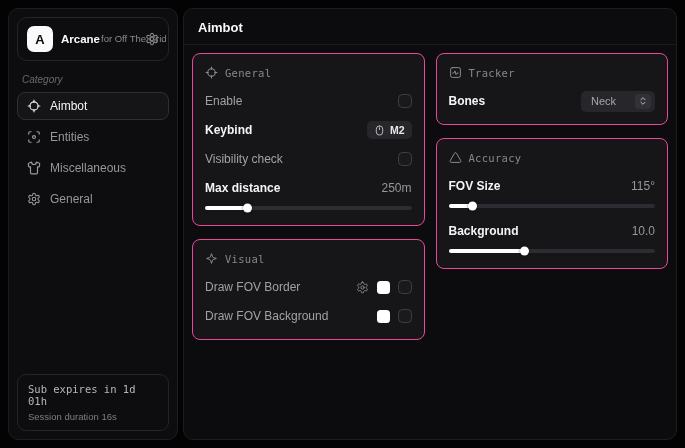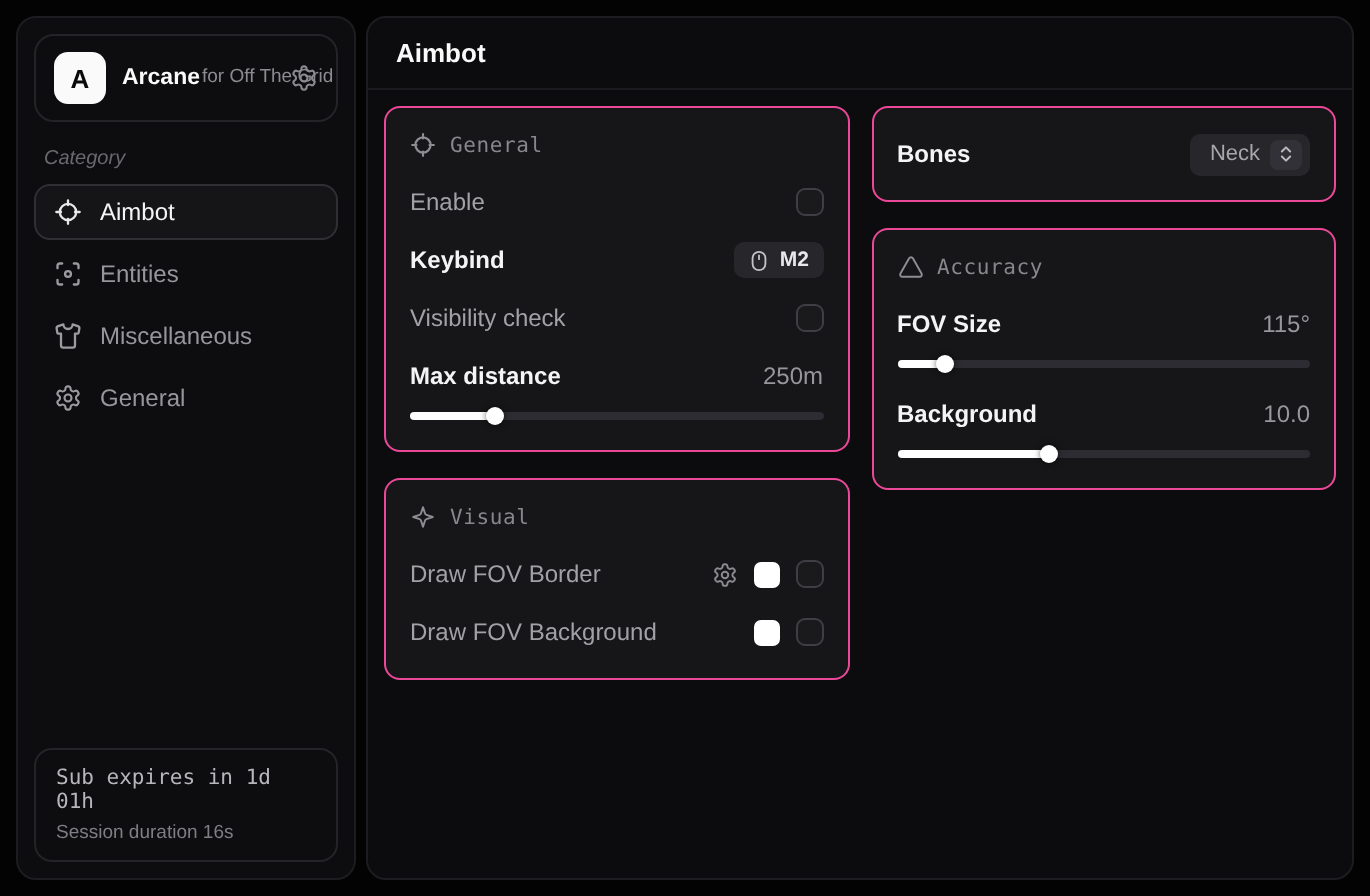--- a/index.html
+++ b/index.html
@@ -44,21 +44,21 @@
   .row + .row, .group + .group, .row + .group, .group + .row { margin-top:7px; }
   .label-muted { color:#a1a1a6; font-size:12px; }
   .label-strong { color:#f4f4f5; font-size:12px; font-weight:600; }
   .value { color:#96969b; font-size:12px; }
 
   .checkbox { width:14px; height:14px; border:1.5px solid #3e3e44; border-radius:4.5px;
     background:rgba(255,255,255,0.02); cursor:pointer; flex:none; }
   .badge { display:flex; align-items:center; gap:5px; background:#26262b; border-radius:5px;
     padding:3px 7px; color:#e8e8ea; font-size:10.5px; font-weight:600; cursor:pointer; }
   .badge .ic { display:flex; color:#c3c3c8; }
-  .select { display:flex; align-items:center; gap:5px; background:#26262b; border-radius:5px;
+  .select { display:flex; align-items:center; gap:19px; background:#26262b; border-radius:5px;
     padding:3px 4px 3px 10px; color:#a6a6ab; font-size:11px; cursor:pointer; }
   .select .updown { display:flex; align-items:center; justify-content:center; width:16px; height:15px;
     background:#313137; border-radius:4px; color:#b9b9be; }
   .controls { display:flex; align-items:center; gap:8px; }
   .controls .row-gear { color:#8a8a8f; display:flex; cursor:pointer; }
   .swatch { width:13px; height:13px; border-radius:3.5px; cursor:pointer; flex:none; }
 
   .slider { position:relative; height:4px; background:#2c2c32; border-radius:2px;
     margin-top:7px; margin-bottom:3px; cursor:pointer; }
   .slider-fill { position:absolute; left:0; top:0; bottom:0; background:#ffffff; border-radius:2px; }
@@ -219,20 +219,29 @@
               <span class="swatch" style="background: rgb(255, 255, 255);"></span>
               <span class="checkbox"></span>
             </span>
           </div>
         </div>
       </div>
 
       <div class="col">
 
         <div class="panel">
+          <div class="panel-title">
+            <span class="ic">
+              <svg width="13" height="13" viewBox="0 0 24 24" fill="none" stroke="currentColor" stroke-width="1.8" stroke-linecap="round" stroke-linejoin="round">
+                  <rect x="3" y="3" width="18" height="18" rx="3"></rect>
+                  <path d="M7 13h2l2-4 2 7 2-3h2"></path>
+                </svg>
+            </span>
+            <span>Tracker</span>
+          </div>
 
           <div class="row">
             <span class="label-strong">Bones</span>
             <span class="select">
               <span>Neck</span>
               <span class="updown">
                 <svg width="10" height="10" viewBox="0 0 24 24" fill="none" stroke="currentColor" stroke-width="2.4" stroke-linecap="round" stroke-linejoin="round">
                     <path d="m7 15 5 5 5-5M7 9l5-5 5 5"></path>
                   </svg>
               </span>

